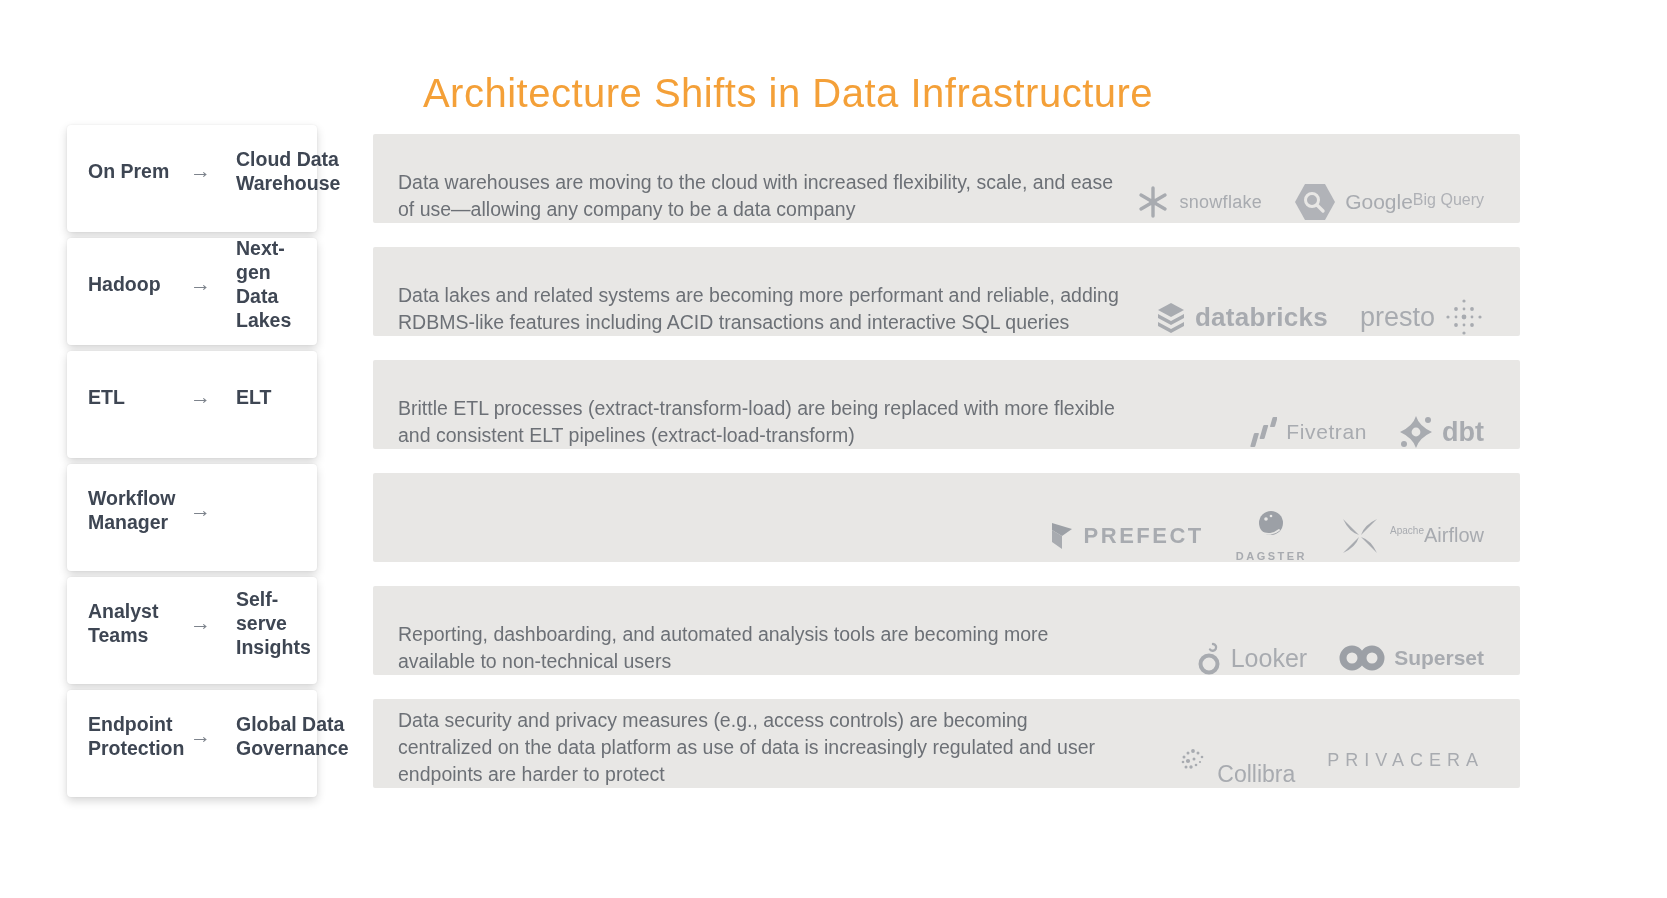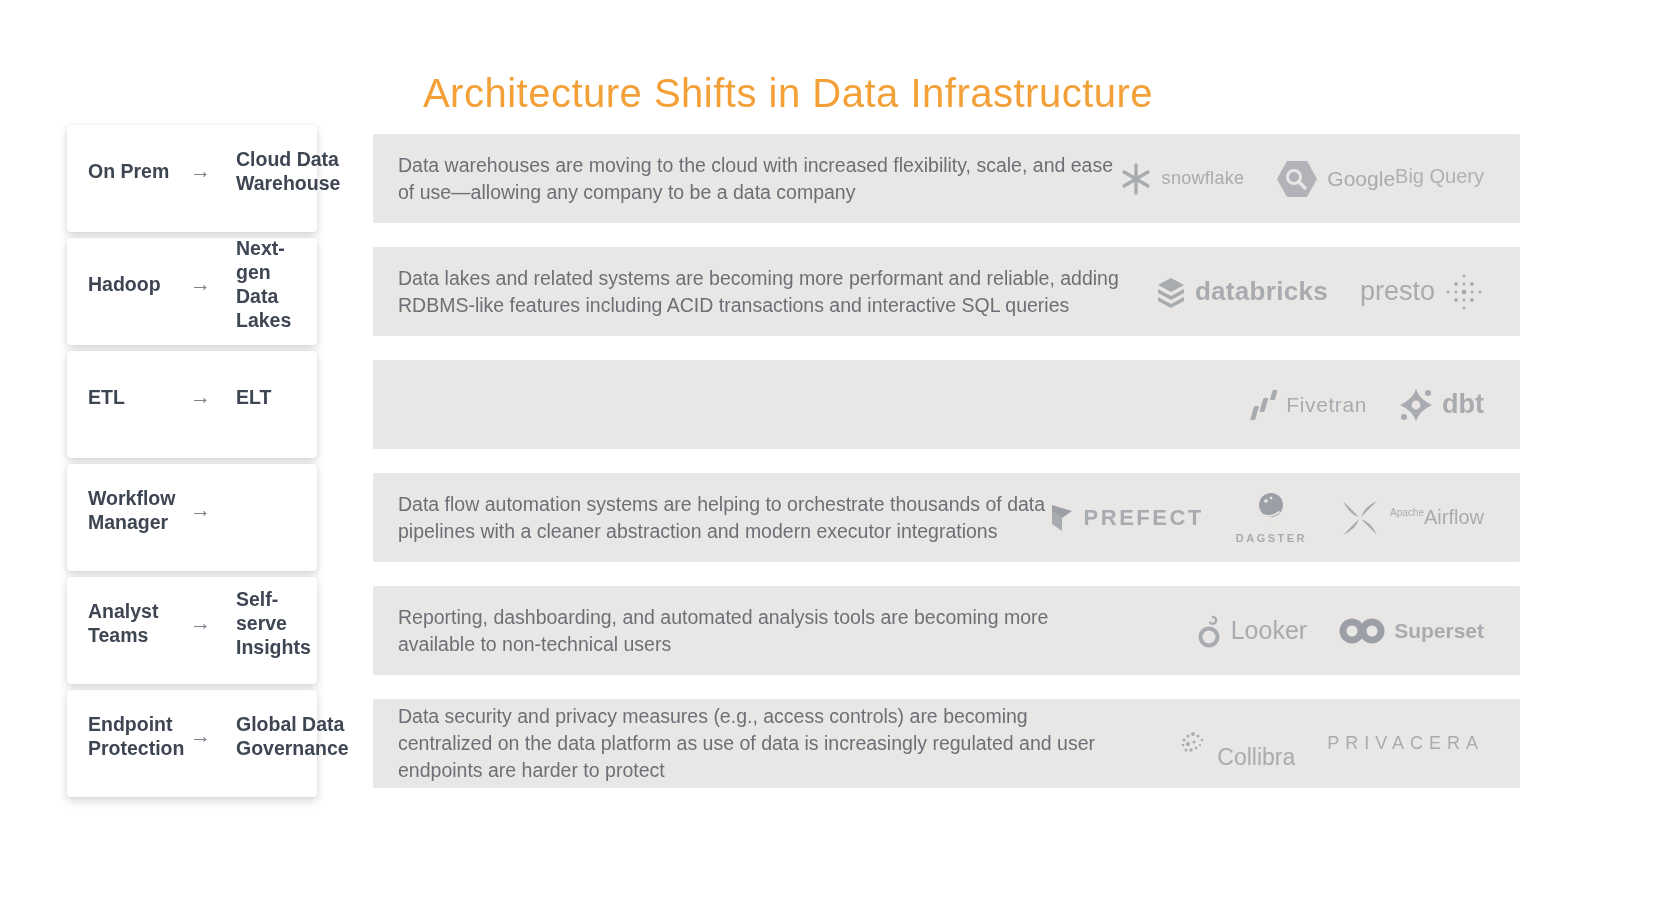--- a/index.html
+++ b/index.html
@@ -10,21 +10,21 @@
   .title{
     position:absolute;top:44px;left:67px;right:158px;
     text-align:center;font-size:40px;font-weight:400;color:#F4A038;
     letter-spacing:0.5px;
   }
   .rows{position:absolute;top:125px;left:0;right:0;}
   .row{position:relative;height:107px;margin-bottom:6px;}
   .bar{
     position:absolute;left:373px;right:147px;top:9px;bottom:9px;
     background:#E8E7E5;border-radius:2px;
-    display:flex;align-items:center;
+    display:flex;align-items:flex-end;
   }
   .desc{
     margin:0;padding-left:25px;max-width:725px;
     font-size:19.5px;line-height:27px;color:#6C7076;
   }
   .logos{
     margin-left:auto;display:flex;align-items:center;gap:32px;
     padding-right:36px;flex-shrink:0;
   }
   .logo{display:flex;align-items:center;gap:9px;color:#A8ABB0;white-space:nowrap;}
@@ -36,21 +36,21 @@
     display:flex;align-items:center;box-sizing:border-box;
     padding:0 14px 15px 21px;
   }
   .from{flex:0 0 100px;font-size:19.5px;font-weight:700;color:#3E4653;line-height:24px;}
   .arrow{flex:0 0 auto;margin:0 12px 0 2px;font-size:21px;color:#7D838C;}
   .to{flex:1;font-size:19.5px;font-weight:700;color:#3E4653;line-height:24px;margin-left:13px;}
   
   .wm-snowflake{font-size:18px;font-weight:400;letter-spacing:0.3px;}
   .stack{display:flex;flex-direction:row;justify-content:center;}
   .wm-google{font-size:21px;font-weight:500;line-height:22px;}
-  .wm-bigquery{font-size:20px;line-height:17px;color:#AFB1B6;}
+  .wm-bigquery{font-size:16px;line-height:17px;color:#AFB1B6;}
   .wm-databricks{font-size:26px;font-weight:700;letter-spacing:0.3px;}
   .wm-presto{font-size:27px;font-weight:400;}
   .wm-fivetran{font-size:21px;font-weight:400;letter-spacing:0.6px;}
   .wm-dbt{font-size:27px;font-weight:700;}
   .wm-prefect{font-size:22px;font-weight:600;letter-spacing:2.5px;}
   .logo-dagster{flex-direction:column;gap:3px;}
   .wm-dagster{font-size:11px;font-weight:700;letter-spacing:2.5px;}
   .wm-apache{font-size:10px;line-height:11px;}
   .wm-airflow{font-size:20px;line-height:21px;}
   .wm-looker{font-size:25px;font-weight:400;}
@@ -146,20 +146,21 @@
     </div>
     <div class="card">
       <span class="from">Hadoop</span>
       <span class="arrow">→</span>
       <span class="to">Next-gen Data Lakes</span>
     </div>
   </div>
 
   <div class="row">
     <div class="bar">
+      <p class="desc">Brittle ETL processes (extract-transform-load) are being replaced with more flexible and consistent ELT pipelines (extract-load-transform)</p>
       <div class="logos">
         <div class="logo">
           <span>
             <svg width="30" height="32" viewBox="0 0 30 32">
               <g fill="#A8ABB0" transform="skewX(-16) translate(8,0)">
                 <rect x="4" y="17" width="5" height="14" rx="1"></rect>
                 <rect x="11" y="9" width="5" height="14" rx="1"></rect>
                 <rect x="18" y="1" width="5" height="10" rx="1"></rect>
               </g>
             </svg>
@@ -181,21 +182,20 @@
     </div>
     <div class="card">
       <span class="from">ETL</span>
       <span class="arrow">→</span>
       <span class="to">ELT</span>
     </div>
   </div>
 
   <div class="row">
     <div class="bar">
-      <p class="desc">Data flow automation systems are helping to orchestrate thousands of data pipelines with a cleaner abstraction and modern executor integrations</p>
       <div class="logos">
         <div class="logo">
           <span>
             <svg width="26" height="30" viewBox="0 0 26 30">
               <path d="M3 2 L23 8 L13 15 L3 9 Z" fill="#9CA0A6"></path>
               <path d="M3 9 L13 15 L13 28 L3 21 Z" fill="#A8ABB0"></path>
             </svg>
           </span>
           <span class="wm-prefect">PREFECT</span>
         </div>

